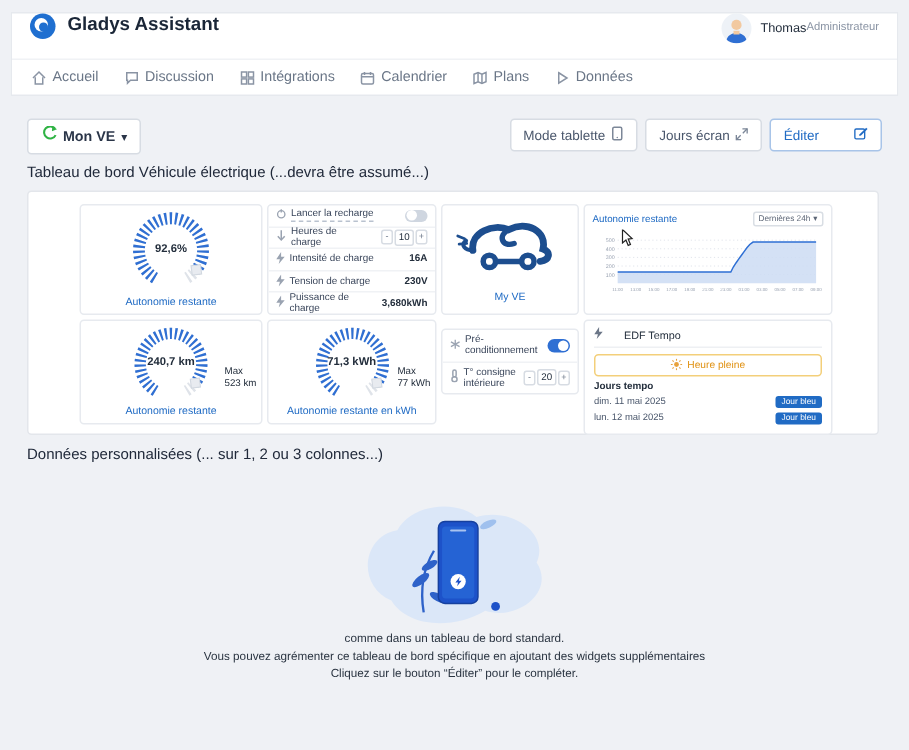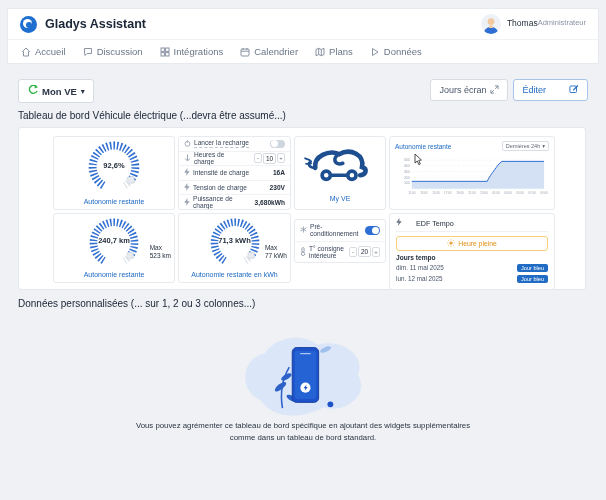--- a/index.html
+++ b/index.html
@@ -4,21 +4,21 @@
 <style>
   html,body{margin:0;padding:0}
   body{
     width:606px;height:500px;position:relative;overflow:hidden;
     background:#eff1f5;
     font-family:"Liberation Sans","DejaVu Sans",sans-serif;
     color:#232e3c;
   }
   
   .app-shell{position:absolute;left:7px;top:8px;width:590px;background:#fff;border:1px solid #e6e9ee;}
-  .header-top{height:30px;display:flex;align-items:center;padding:0 12px;}
+  .header-top{height:30px;display:flex;align-items:flex-start;padding:0 12px;}
   .logo{width:17px;height:17px;border-radius:50%;background:#1f6fd0;position:relative;flex:0 0 auto;}
   .logo::after{content:"";position:absolute;left:3px;top:3px;width:9px;height:9px;border-radius:50%;background:#fff;}
   .logo::before{content:"";position:absolute;left:6px;top:6px;width:6px;height:6px;border-radius:50%;background:#1f6fd0;z-index:1;}
   .app-title{font-size:12.5px;font-weight:bold;color:#1a2637;margin-left:8px;}
   .spacer{flex:1}
   .user-block{display:flex;align-items:center;gap:6px;}
   .avatar{width:20px;height:20px;border-radius:50%;background:#eef2f7;overflow:hidden;position:relative;}
   .user-text{display:flex;flex-direction:row;line-height:1.15;}
   .user-name{font-size:8.5px;color:#232e3c;}
   .user-role{font-size:7.5px;color:#8a94a4;}
@@ -161,20 +161,27 @@
 <div class="toolbar">
   <div class="btn btn-dash">
     <span><svg width="11" height="11" viewBox="0 0 12 12" fill="none">
           <path d="M10.5 2 A4.4 4.4 0 1 0 11 6.6" stroke="#2fb344" stroke-width="1.5"></path>
           <polygon points="8.6,0 12,2.4 8.3,3.9" fill="#2fb344"></polygon>
         </svg></span>
     <span>Mon VE</span>
     <span class="caret">▾</span>
   </div>
   <div class="btn-group">
+    <div class="btn">
+      <span>Mode tablette</span>
+      <span><svg width="9" height="10" viewBox="0 0 9 10" fill="none" stroke="#7c8798" stroke-width="1">
+            <rect x="1.5" y="0.8" width="6" height="8.4" rx="1"></rect>
+            <circle cx="4.5" cy="7.6" r="0.5" fill="#7c8798" stroke="none"></circle>
+          </svg></span>
+    </div>
     <div class="btn">
       <span>Jours écran</span>
       <span><svg width="9" height="9" viewBox="0 0 10 10" fill="none" stroke="#7c8798" stroke-width="1">
             <polyline points="5.5,1 9,1 9,4.5"></polyline>
             <line x1="9" y1="1" x2="5.8" y2="4.2"></line>
             <polyline points="4.5,9 1,9 1,5.5"></polyline>
             <line x1="1" y1="9" x2="4.2" y2="5.8"></line>
           </svg></span>
     </div>
     <div class="btn btn-edit">
@@ -419,15 +426,16 @@
     <rect x="64" y="18" width="27" height="56" rx="4.5" fill="#1d52c9" stroke="#16409e"></rect>
     <rect x="66.5" y="21.5" width="22" height="49" rx="2.5" fill="#2563d4"></rect>
     <rect x="72" y="23.5" width="11" height="1.4" rx="0.7" fill="#a9c3ef"></rect>
     <circle cx="77.5" cy="59" r="5.2" fill="#fff"></circle>
     <polygon points="78.6,55.8 75.6,59.6 77.4,59.6 76.8,62.2 79.8,58.4 78,58.4" fill="#1d52c9"></polygon>
     <circle cx="103" cy="76" r="3" fill="#1d52c9"></circle>
   </svg>
 </div>
 
 <div class="empty-text">
+  <div>comme dans un tableau de bord standard.</div>
   <div>Vous pouvez agrémenter ce tableau de bord spécifique en ajoutant des widgets supplémentaires</div>
-  <div>comme dans un tableau de bord standard.</div>
+  <div>Cliquez sur le bouton “Éditer” pour le compléter.</div>
 </div>
 
 </body></html>

